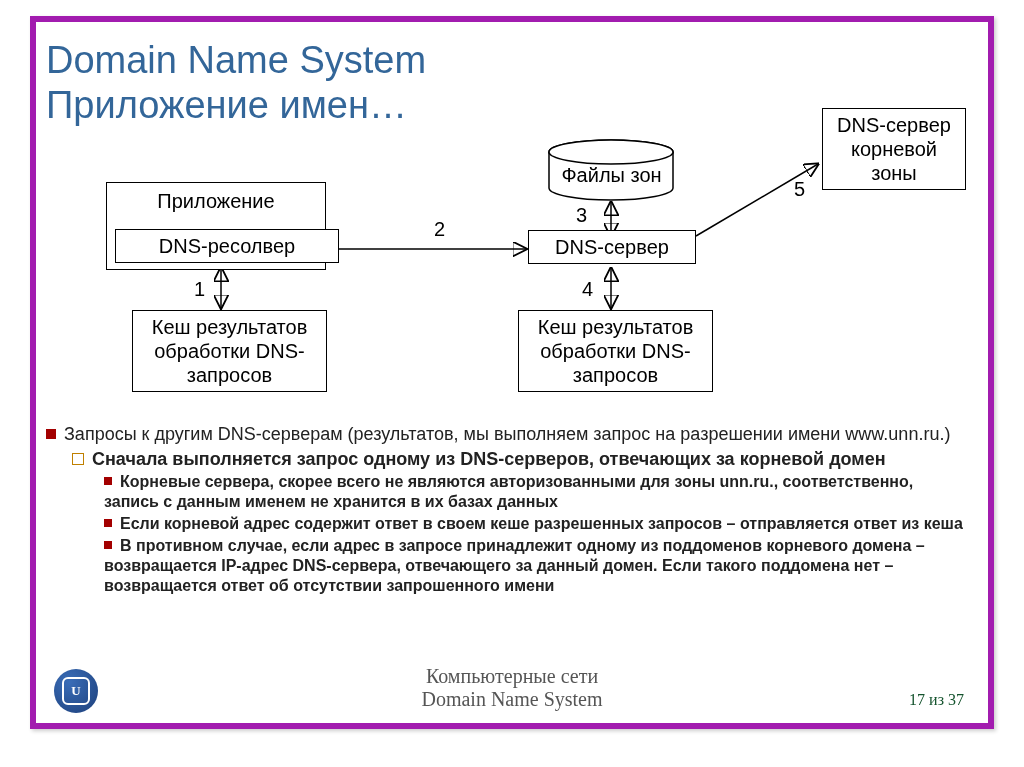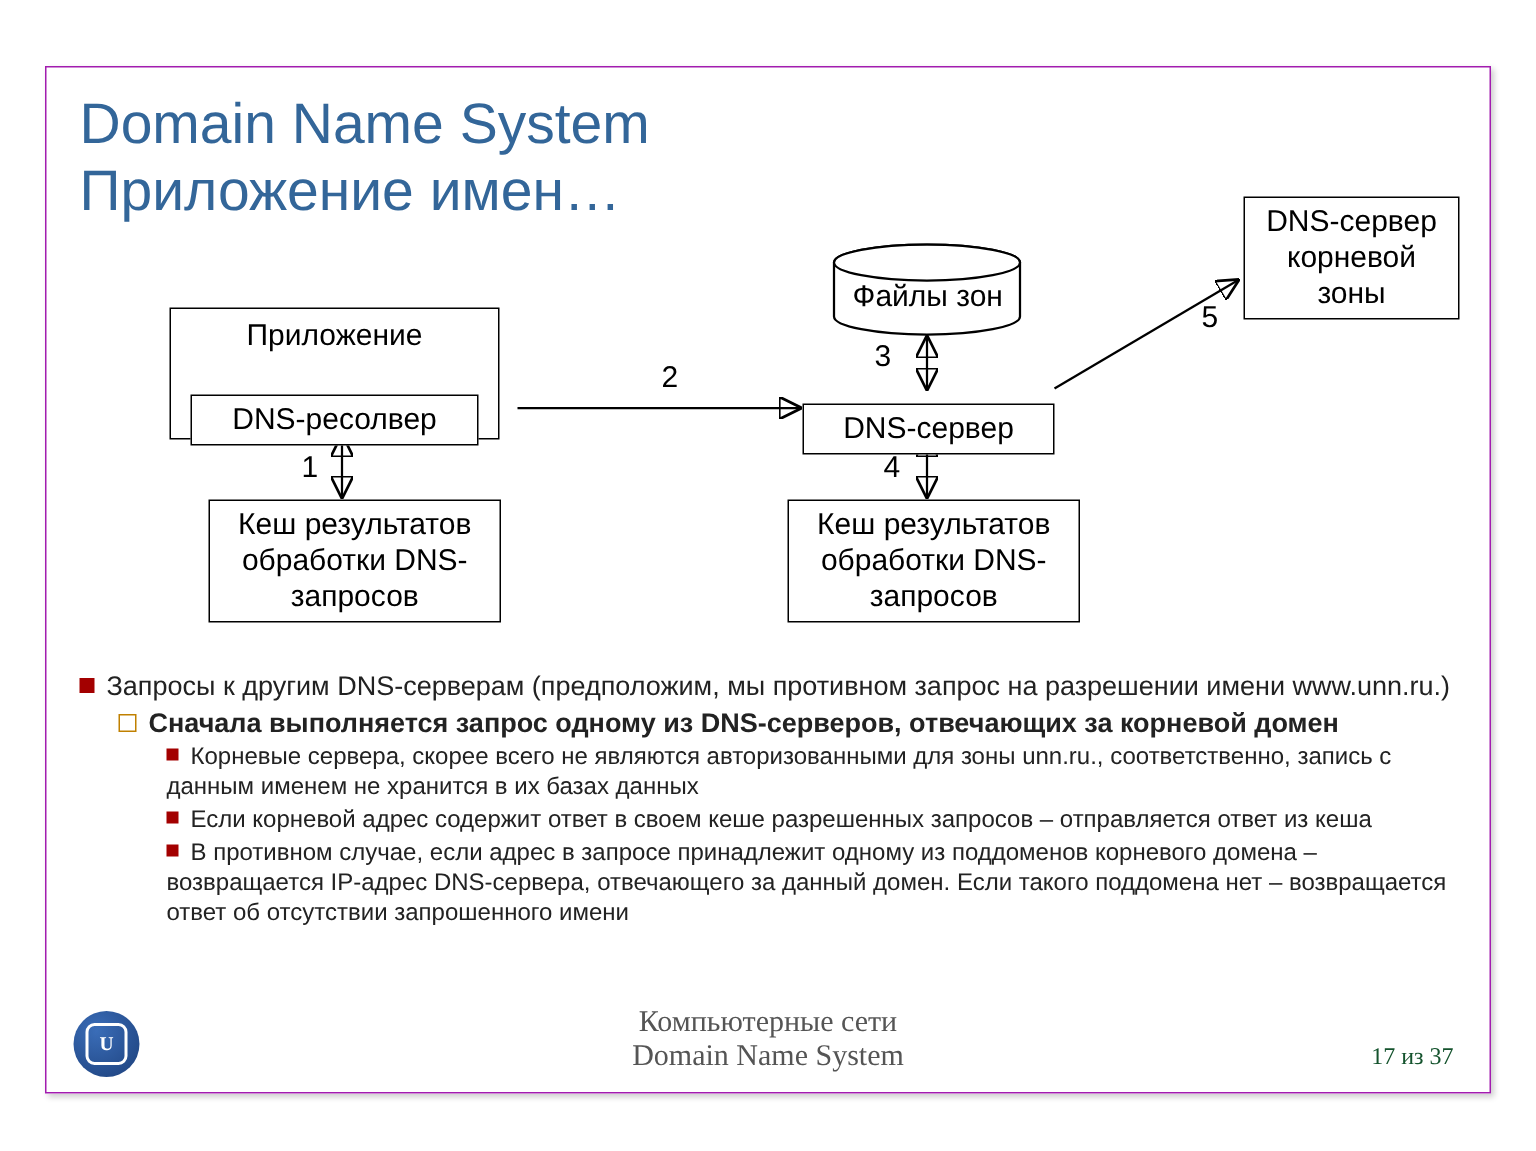--- a/index.html
+++ b/index.html
@@ -7,24 +7,23 @@
     width: 1024px;
     height: 767px;
     background: #fff;
     font-family: Arial, sans-serif;
     position: relative;
     overflow: hidden;
   }
   .slide-frame {
     position: absolute;
     left: 30px; top: 16px; right: 30px; bottom: 38px;
-    border: 1px solid #a21caf;
+    border: 6px solid #a21caf;
     box-shadow: 2px 2px 4px rgba(0,0,0,0.2);
-    padding: 16px 22px 14px 22px;
-    margin-top: 28px;
+    padding: 16px 22px 14px 10px;
   }
   .title {
     color: #336699;
     font-size: 38px;
     font-weight: 400;
     line-height: 1.18;
     margin-bottom: 8px;
   }
   .diagram {
     position: relative;
@@ -52,21 +51,21 @@
     width: 10px; height: 10px; background: #a30000;
     margin-right: 8px; vertical-align: 1px;
   }
   .bl2 { margin: 2px 0 2px 26px; font-weight: bold; font-size: 18px; }
   .bl2::before {
     content: ""; display: inline-block;
     width: 10px; height: 10px;
     border: 1.5px solid #c08000;
     margin-right: 8px; vertical-align: 0;
   }
-  .bl3 { margin: 2px 0 2px 58px; font-size: 16px; font-weight: 400; line-height: 1.25; }
+  .bl3 { margin: 2px 0 2px 58px; font-size: 16px; font-weight: 700; line-height: 1.25; }
   .bl3::before { width: 8px; height: 8px; vertical-align: 2px; }
   
   .footer {
     position: absolute;
     left: 0; right: 0; bottom: 12px;
     text-align: center;
     font-family: "Times New Roman", serif;
     font-size: 20px; color: #555;
   }
   .page-num {
@@ -120,30 +119,30 @@
 
       <line x1="565" y1="100" x2="565" y2="66" stroke="#000" stroke-width="1.5" marker-end="url(#tri)" marker-start="url(#tri2)"></line>
 
       <line x1="565" y1="132" x2="565" y2="172" stroke="#000" stroke-width="1.5" marker-end="url(#tri)" marker-start="url(#tri2)"></line>
 
       <line x1="650" y1="100" x2="772" y2="28" stroke="#000" stroke-width="1.5" marker-end="url(#tri)"></line>
     </svg>
 
     <div class="box" style="left:60px; top:46px; width:220px; height:88px; padding-top:6px">
       <div style="margin-bottom:16px">Приложение</div>
-      <div class="box" style="position:relative; left:0; top:11px; margin:0 auto; width:192px; padding:4px">
+      <div class="box" style="position:relative; left:0; top:0; margin:0 auto; width:224px; padding:4px">
         <span>DNS-ресолвер</span>
       </div>
     </div>
 
     <div class="box" style="left:86px; top:174px; width:195px">
       <span>Кеш результатов обработки DNS-запросов</span>
     </div>
 
-    <div class="box" style="left:482px; top:110px; width:168px">
+    <div class="box" style="left:482px; top:94px; width:168px">
       <span>DNS-сервер</span>
     </div>
 
     <div style="position:absolute; left:508px; top:28px; width:115px; text-align:center; font-size:20px">Файлы зон</div>
 
     <div class="box" style="left:472px; top:174px; width:195px">
       <span>Кеш результатов обработки DNS-запросов</span>
     </div>
 
     <div class="box" style="left:776px; top:-28px; width:144px">
@@ -151,21 +150,21 @@
     </div>
 
     <div class="num" style="left:148px; top:142px">1</div>
     <div class="num" style="left:388px; top:82px">2</div>
     <div class="num" style="left:530px; top:68px">3</div>
     <div class="num" style="left:536px; top:142px">4</div>
     <div class="num" style="left:748px; top:42px">5</div>
   </div>
 
   <div class="content">
-    <div class="bl1">Запросы к другим DNS-серверам (предположим, мы противном запрос на разрешении имени www.unn.ru.)</div>
+    <div class="bl1">Запросы к другим DNS-серверам (результатов, мы выполняем запрос на разрешении имени www.unn.ru.)</div>
     <div class="bl2">Сначала выполняется запрос одному из DNS-серверов, отвечающих за корневой домен</div>
     <div class="bl3">Корневые сервера, скорее всего не являются авторизованными для зоны unn.ru., соответственно, запись с данным именем не хранится в их базах данных</div>
     <div class="bl3">Если корневой адрес содержит ответ в своем кеше разрешенных запросов – отправляется ответ из кеша</div>
     <div class="bl3">В противном случае, если адрес в запросе принадлежит одному из поддоменов корневого домена – возвращается IP-адрес DNS-сервера, отвечающего за данный домен. Если такого поддомена нет – возвращается ответ об отсутствии запрошенного имени</div>
   </div>
 
   <div class="logo">
     <div class="logo-inner">U</div>
   </div>
 

